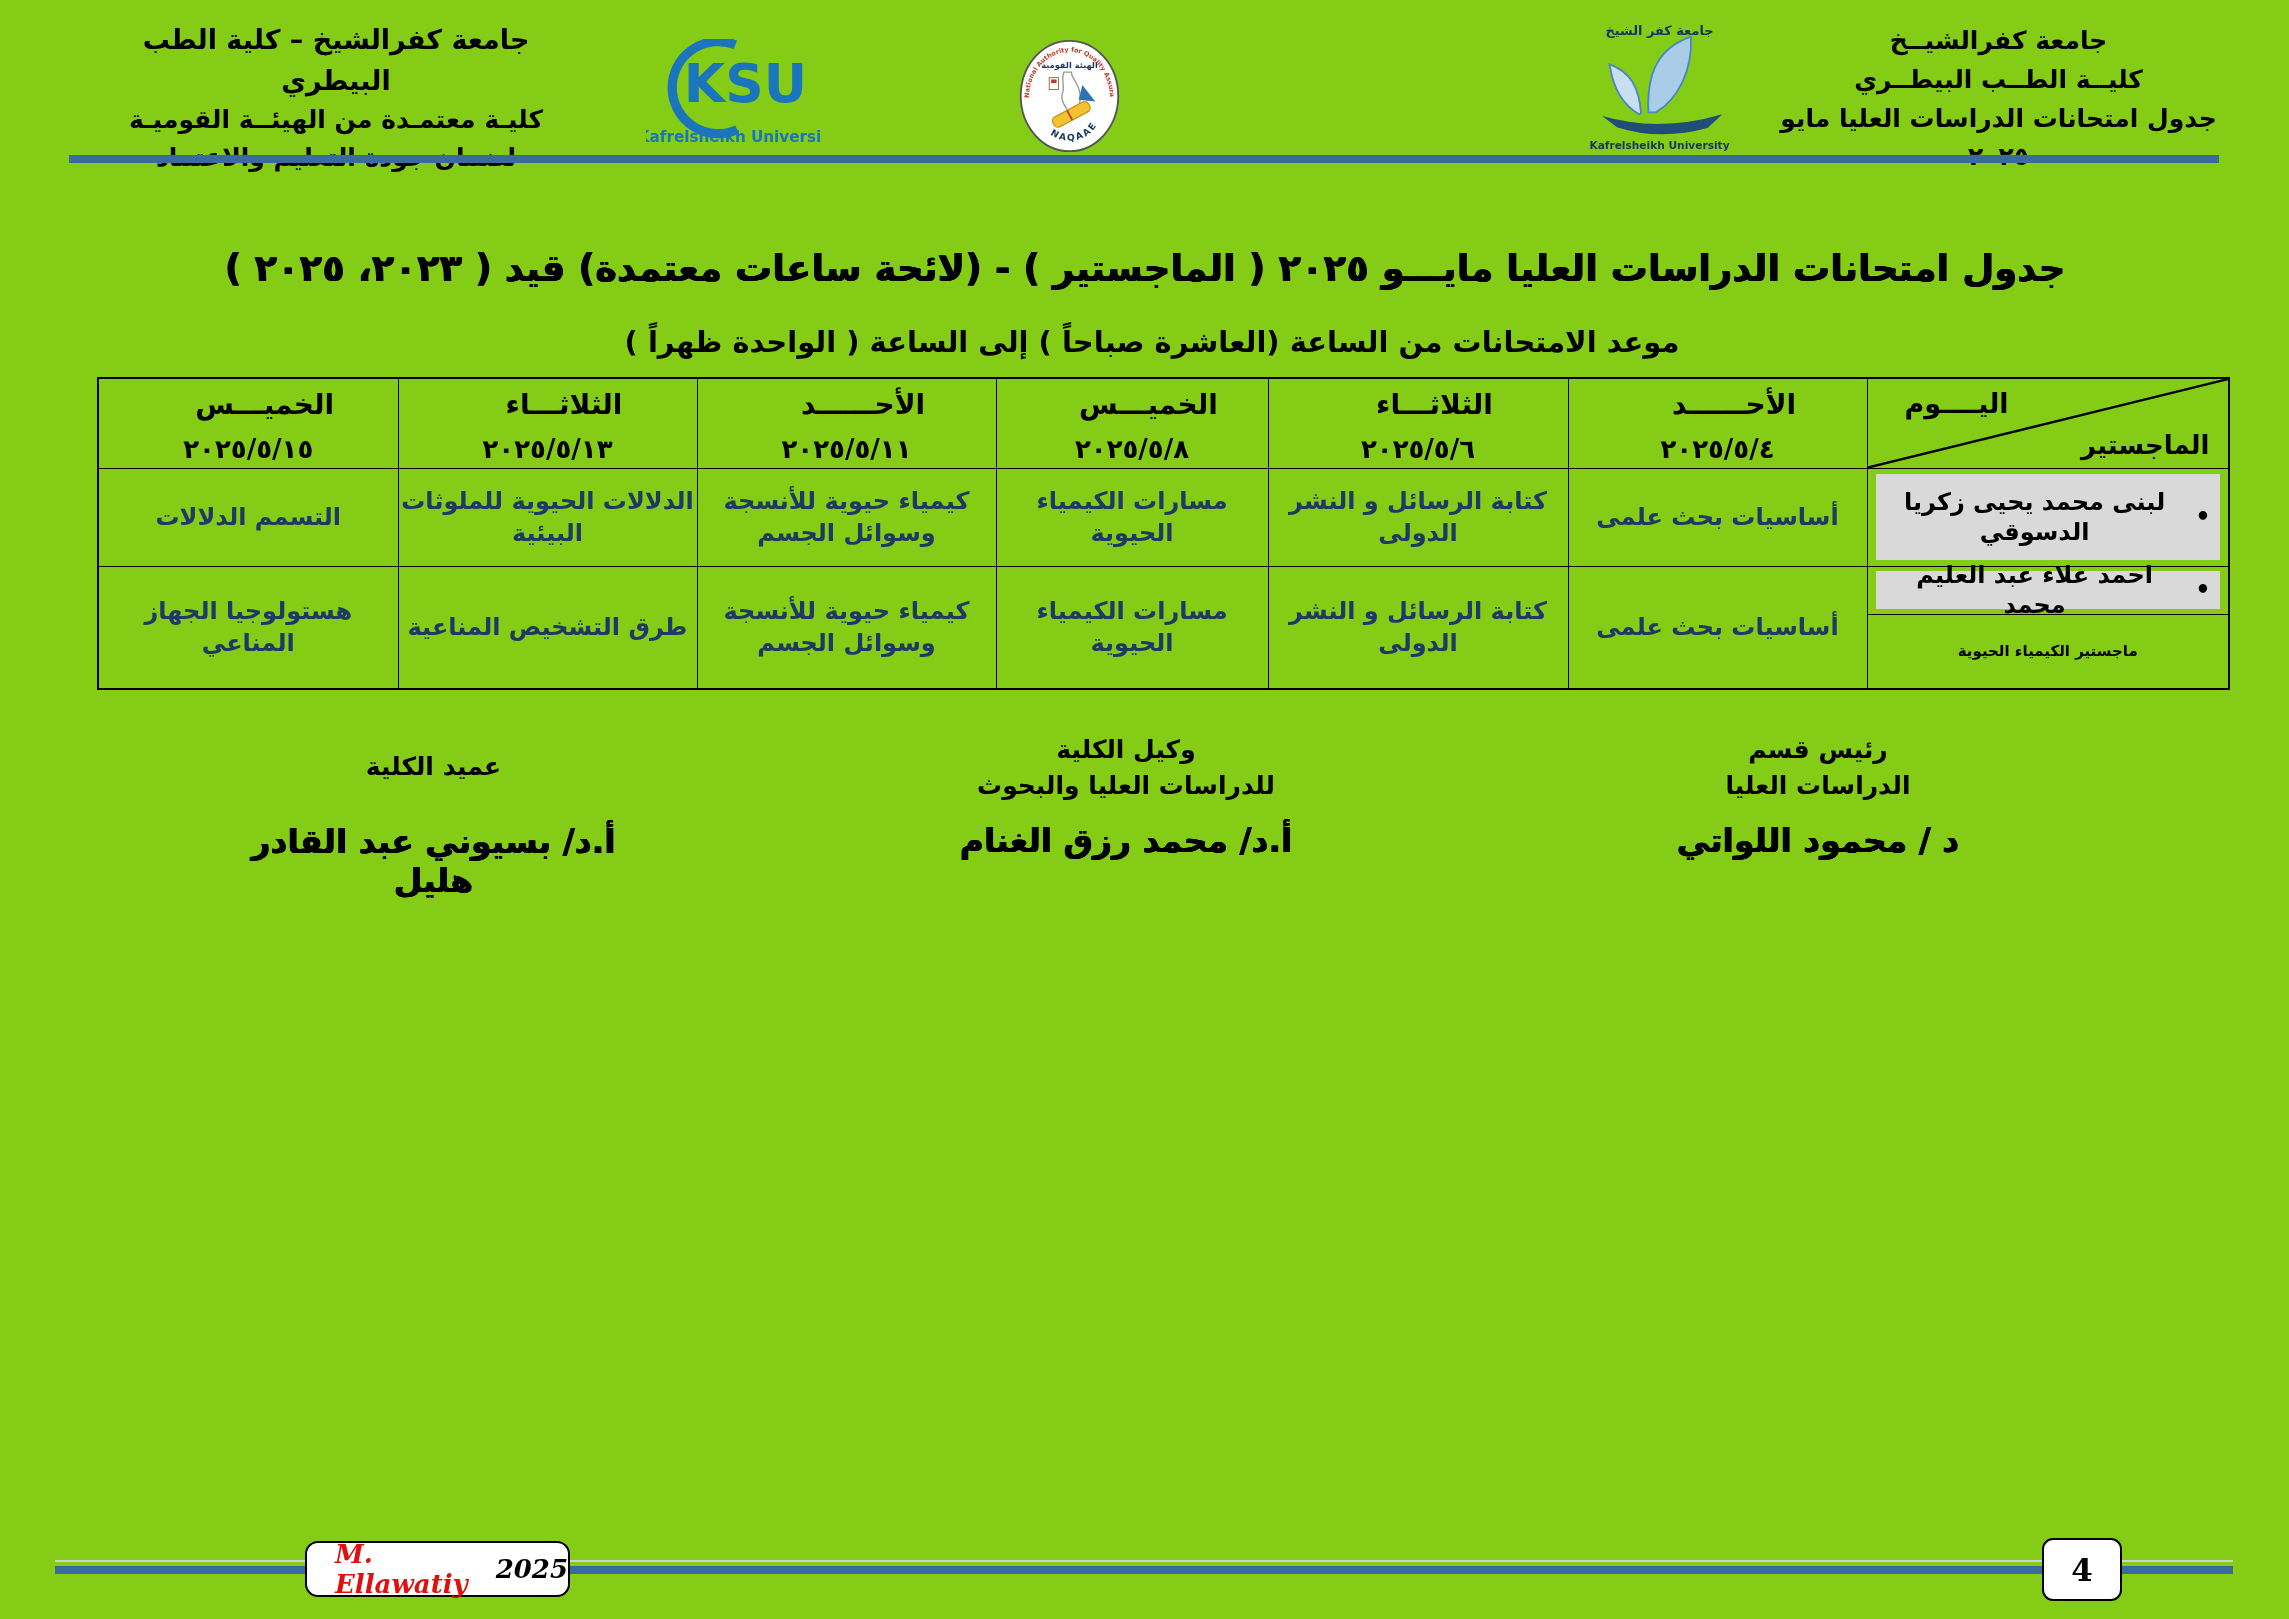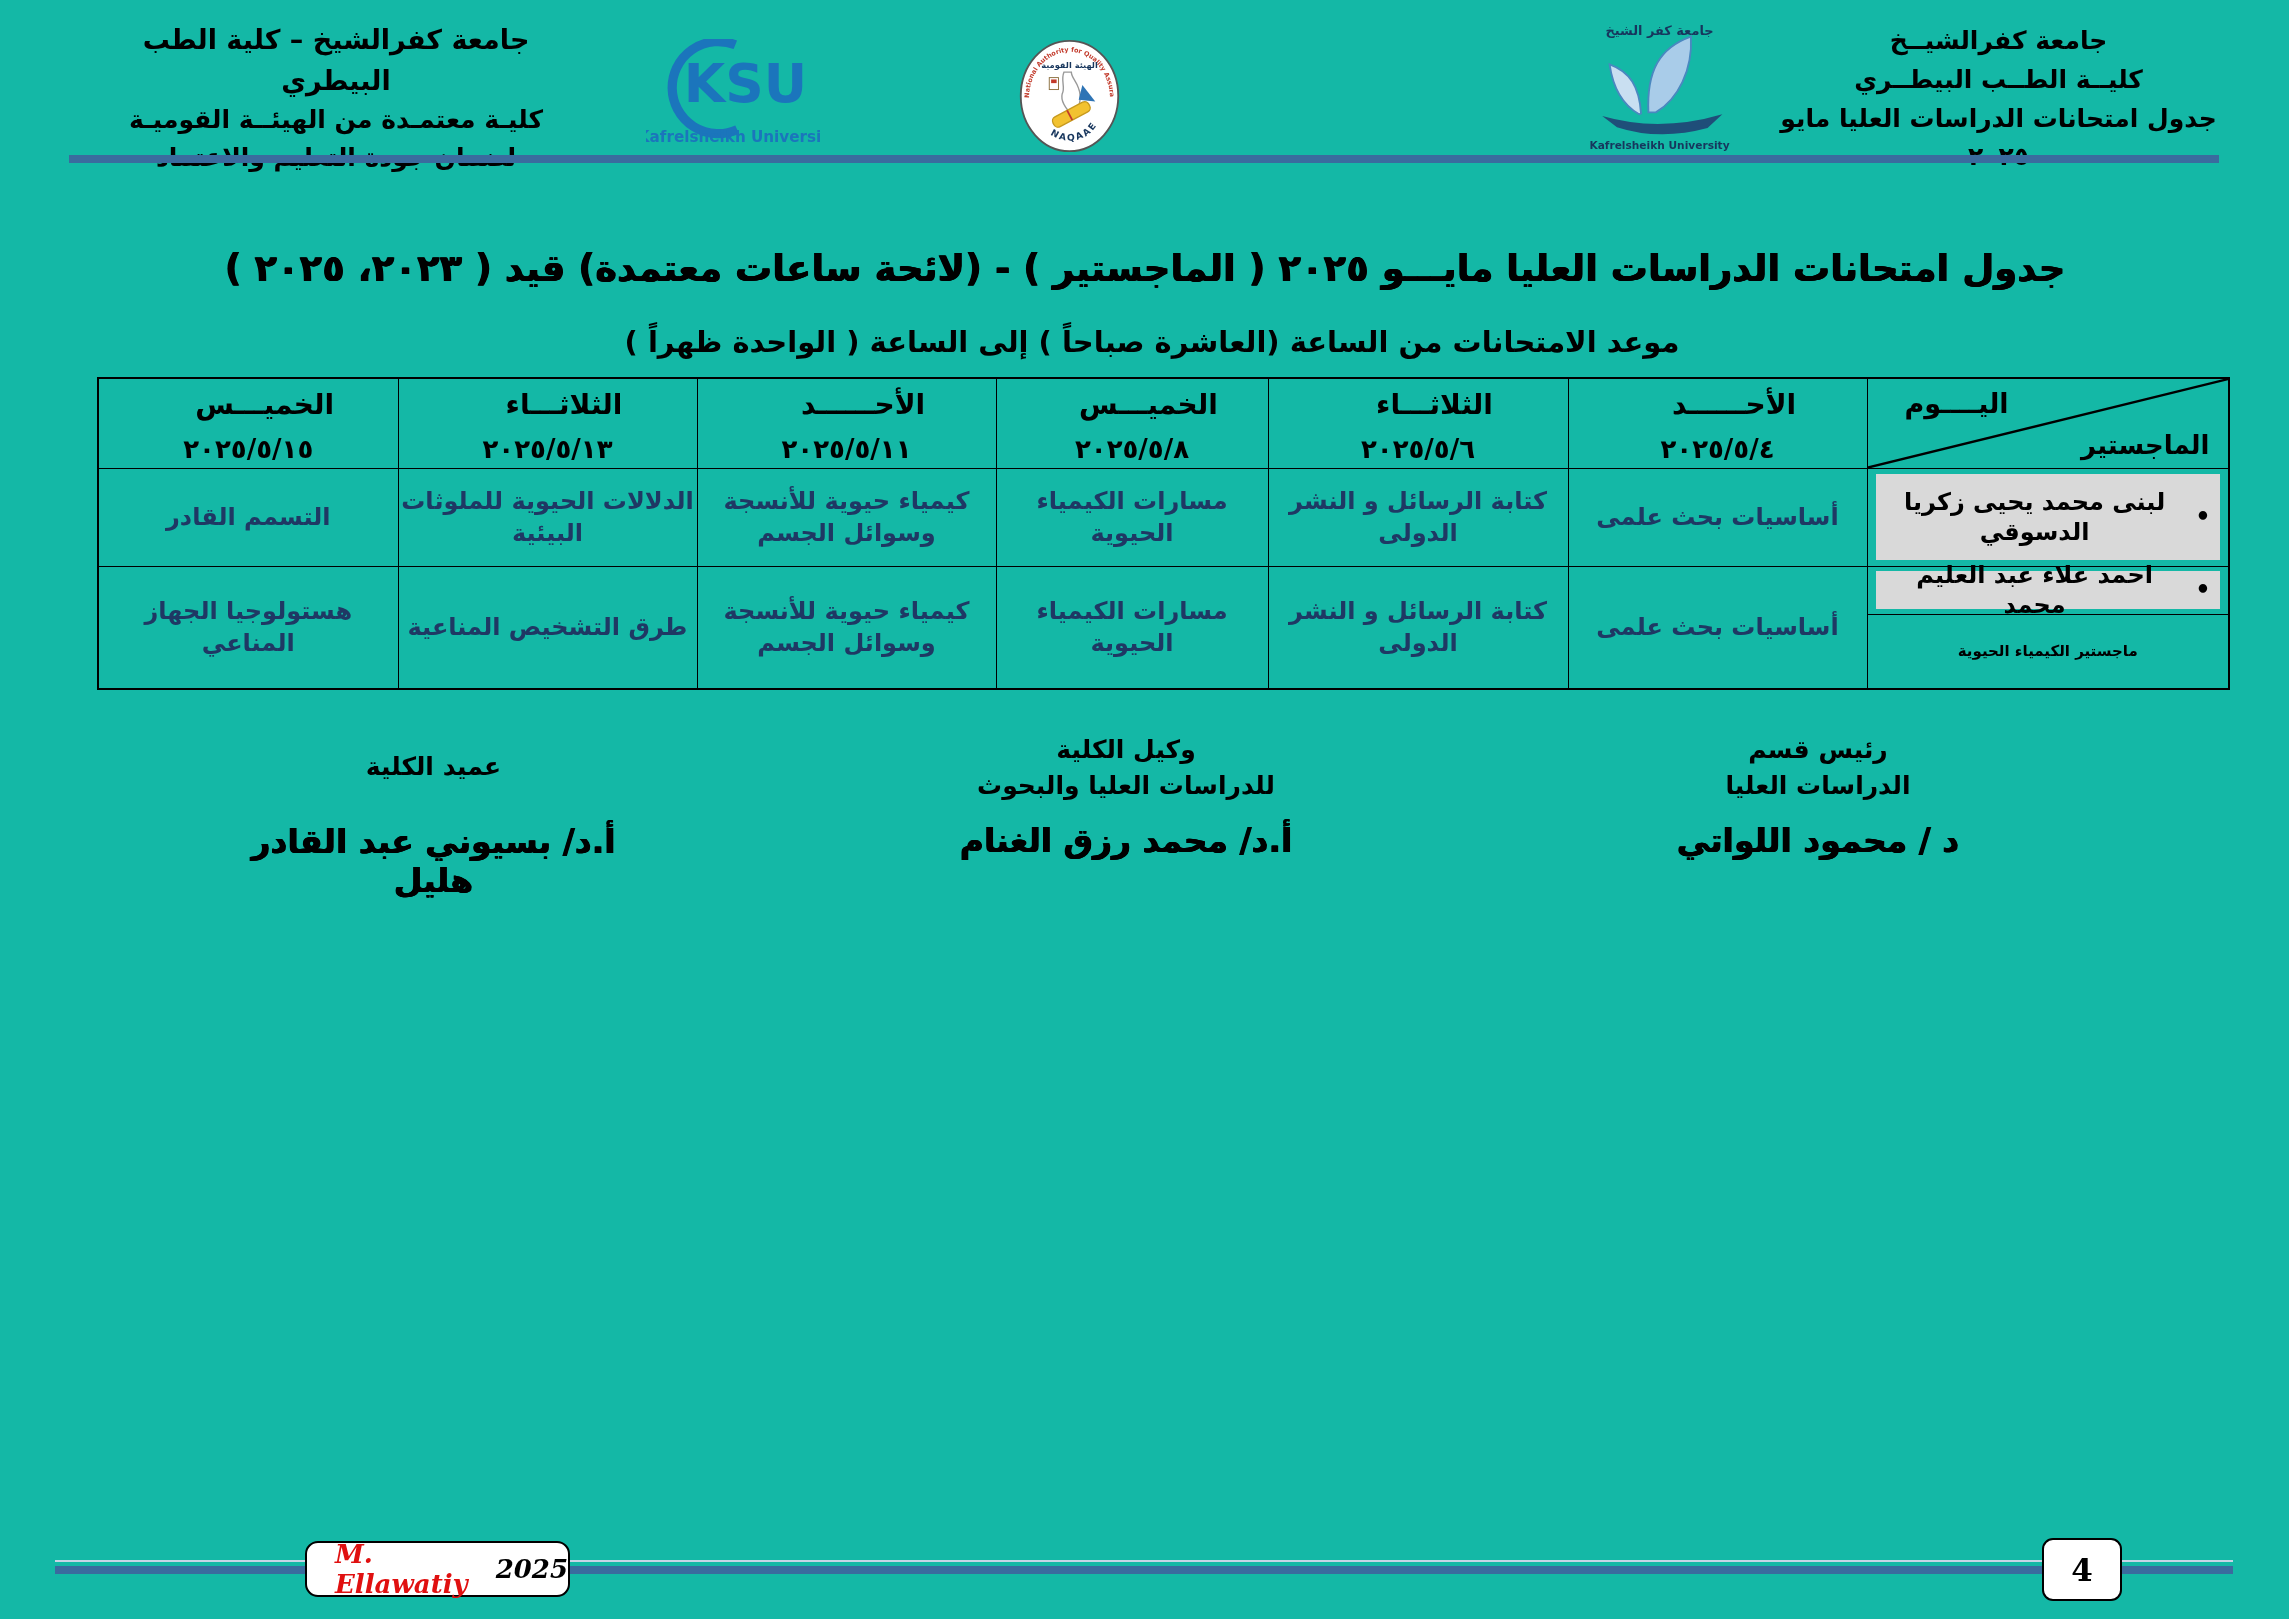--- a/index.html
+++ b/index.html
@@ -1,17 +1,17 @@
 <!DOCTYPE html>
 <html style="font-size:14.8px"><head>
 <meta charset="utf-8">
 <style>
   html,body{margin:0;padding:0;background:#888;}
   #page{
-    position:relative;width:2290px;height:1620px;background:#14b8a6;
+    position:relative;width:2290px;height:1620px;background:#84cc16;
     font-family:"DejaVu Sans","Liberation Sans",sans-serif;color:#000;overflow:hidden;
   }
   .heavy{text-shadow:0.5px 0 0 currentColor,-0.5px 0 0 currentColor;}
 
   
   .hdr-left{position:absolute;left:109px;top:18.5px;width:454px;text-align:center;font-weight:bold;line-height:1.52;}
   .hdr-left .l1{font-size:27px;}
   .hdr-left .l2,.hdr-left .l3{font-size:25px;}
   .hdr-right{position:absolute;left:1756px;top:22px;width:485px;text-align:center;font-weight:bold;line-height:1.55;font-size:25px;}
   .hdr-rule{position:absolute;left:69px;top:155px;width:2150px;height:8.3px;background:#3A6B9E;}
@@ -179,21 +179,21 @@
         <div class="name-box tall">
           <span class="bullet">•</span>
           <span>لبنى محمد يحيى زكريا الدسوقي</span>
         </div>
       </td>
       <td class="course bb-mid">أساسيات بحث علمى</td>
       <td class="course bb-mid">كتابة الرسائل و النشر الدولى</td>
       <td class="course bb-mid">مسارات الكيمياء الحيوية</td>
       <td class="course bb-mid">كيمياء حيوية للأنسجة وسوائل الجسم</td>
       <td class="course bb-mid">الدلالات الحيوية للملوثات البيئية</td>
-      <td class="course bb-mid">التسمم القادر</td>
+      <td class="course bb-mid">التسمم الدلالات</td>
     </tr>
 
     <tr class="r2a">
       <td class="bb-mid vl-thick">
         <div class="name-box short">
           <span class="bullet">•</span>
           <span>احمد علاء عبد العليم محمد</span>
         </div>
       </td>
       <td class="course" rowspan="2">أساسيات بحث علمى</td>

